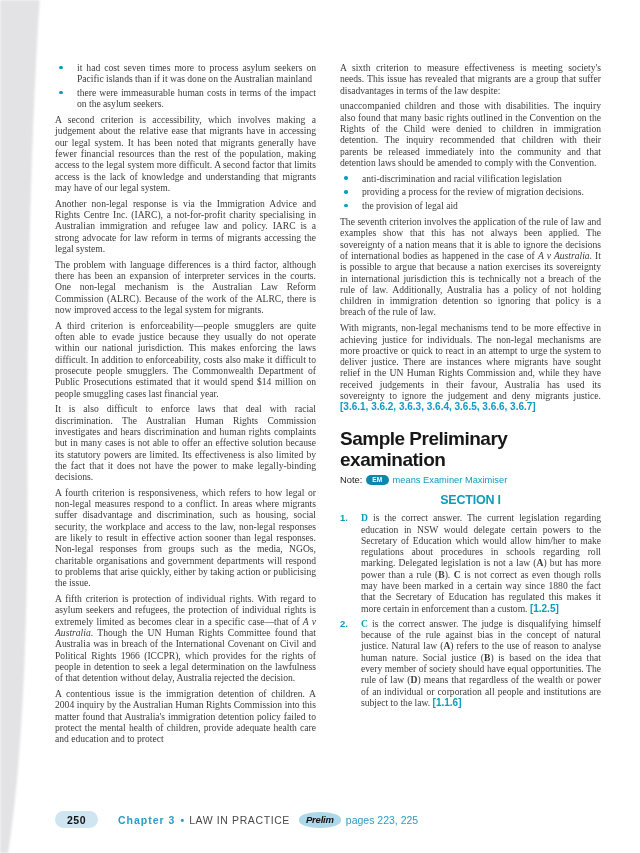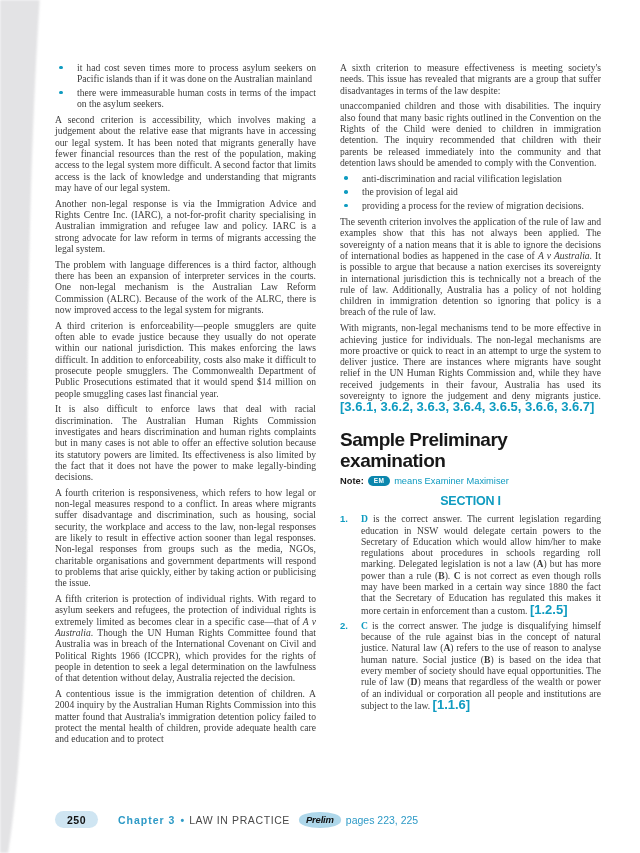--- a/index.html
+++ b/index.html
@@ -12,28 +12,28 @@
   .page-edge{position:absolute;left:0;top:0;width:60px;height:853px;filter:blur(1.2px);}
   .content{position:absolute;left:55px;top:62px;width:546px;display:flex;gap:24px;}
   .col{width:265px;font-size:9.6px;line-height:11.3px;text-align:justify;hyphens:none;}
   .col p{margin:0 0 4.5px 0;}
   ul.bullets{list-style:none;margin:0 0 4.5px 0;padding:0;}
   ul.bullets li{position:relative;padding-left:22px;margin:0 0 2.5px 0;}
   ul.bullets .dot{position:absolute;left:4px;top:3.5px;width:3.6px;height:3.6px;border-radius:50%;background:var(--accent,#0f9bc0);}
   .i{font-style:italic;}
   .b{font-weight:bold;}
   .bc{font-weight:bold;color:var(--accent,#0f9bc0);}
-  .cite{font-weight:bold;color:var(--accent,#0f9bc0);font-family:"Liberation Sans",sans-serif;font-size:13px;}
+  .cite{font-weight:bold;color:var(--accent,#0f9bc0);font-family:"Liberation Sans",sans-serif;font-size:10px;}
   h1.main-heading{
     font-family:"Liberation Sans",sans-serif;font-weight:bold;
     font-size:19px;letter-spacing:-0.5px;color:#181818;
     margin:15px 0 5px 0;text-align:left;line-height:21px;
   }
   .note-line{font-family:"Liberation Sans",sans-serif;font-size:9.3px;color:var(--accent,#0f9bc0);margin:0 0 9px 0;text-align:left;display:flex;align-items:center;gap:4px;}
-  .note-label{font-weight:bold;color:#1a1a1a;}
+  .note-label{font-weight:normal;color:#1a1a1a;}
   .em-badge{
     display:inline-block;background:var(--em-badge,#0b86ad);color:#ffffff;
     font-weight:bold;font-size:6.5px;line-height:10px;height:10px;
     padding:0 6px;border-radius:6px;letter-spacing:0.3px;
   }
   h2.section-heading{
     font-family:Liberation Sans, sans-serif;font-weight:bold;
     font-size:12.5px;color:var(--accent,#0f9bc0);
     margin:0 0 6px 0;text-align:center;letter-spacing:-0.2px;
   }
@@ -78,22 +78,22 @@
       <p><span>It is also difficult to enforce laws that deal with racial discrimination. The Australian Human Rights Commission investigates and hears discrimination and human rights complaints but in many cases is not able to offer an effective solution because its statutory powers are limited. Its effectiveness is also limited by the fact that it does not have the power to make legally-binding decisions.</span></p>
       <p><span>A fourth criterion is responsiveness, which refers to how legal or non-legal measures respond to a conflict. In areas where migrants suffer disadvantage and discrimination, such as housing, social security, the workplace and access to the law, non-legal responses are likely to result in effective action sooner than legal responses. Non-legal responses from groups such as the media, NGOs, charitable organisations and government departments will respond to problems that arise quickly, either by taking action or publicising the issue.</span></p>
       <p><span>A fifth criterion is protection of individual rights. With regard to asylum seekers and refugees, the protection of individual rights is extremely limited as becomes clear in a specific case—that of </span><span class="i">A v Australia</span><span>. Though the UN Human Rights Committee found that Australia was in breach of the International Covenant on Civil and Political Rights 1966 (ICCPR), which provides for the rights of people in detention to seek a legal determination on the lawfulness of that detention without delay, Australia rejected the decision.</span></p>
       <p><span>A contentious issue is the immigration detention of children. A 2004 inquiry by the Australian Human Rights Commission into this matter found that Australia's immigration detention policy failed to protect the mental health of children, provide adequate health care and education and to protect</span></p>
     </div>
   <div class="col" id="col-right">
       <p><span>A sixth criterion to measure effectiveness is meeting society's needs. This issue has revealed that migrants are a group that suffer disadvantages in terms of the law despite:</span></p>
       <p><span>unaccompanied children and those with disabilities. The inquiry also found that many basic rights outlined in the Convention on the Rights of the Child were denied to children in immigration detention. The inquiry recommended that children with their parents be released immediately into the community and that detention laws should be amended to comply with the Convention.</span></p>
       <ul class="bullets">
         <li><span class="dot"></span><span>anti-discrimination and racial vilification legislation</span></li>
+        <li><span class="dot"></span><span>providing a process for the review of migration decisions.</span></li>
         <li><span class="dot"></span><span>the provision of legal aid</span></li>
-        <li><span class="dot"></span><span>providing a process for the review of migration decisions.</span></li>
       </ul>
       <p><span>The seventh criterion involves the application of the rule of law and examples show that this has not always been applied. The sovereignty of a nation means that it is able to ignore the decisions of international bodies as happened in the case of </span><span class="i">A v Australia</span><span>. It is possible to argue that because a nation exercises its sovereignty in international jurisdiction this is technically not a breach of the rule of law. Additionally, Australia has a policy of not holding children in immigration detention so ignoring that policy is a breach of the rule of law.</span></p>
       <p><span>With migrants, non-legal mechanisms tend to be more effective in achieving justice for individuals. The non-legal mechanisms are more proactive or quick to react in an attempt to urge the system to deliver justice. There are instances where migrants have sought relief in the UN Human Rights Commission and, while they have received judgements in their favour, Australia has used its sovereignty to ignore the judgement and deny migrants justice. </span><span class="cite">[3.6.1, 3.6.2, 3.6.3, 3.6.4, 3.6.5, 3.6.6, 3.6.7]</span></p>
       <h1 class="main-heading">Sample Preliminary examination</h1>
       <div class="note-line">
         <span class="note-label">Note:</span>
         <span class="em-badge">EM</span>
         <span>means Examiner Maximiser</span>
       </div>
       <h2 class="section-heading">SECTION I</h2>

